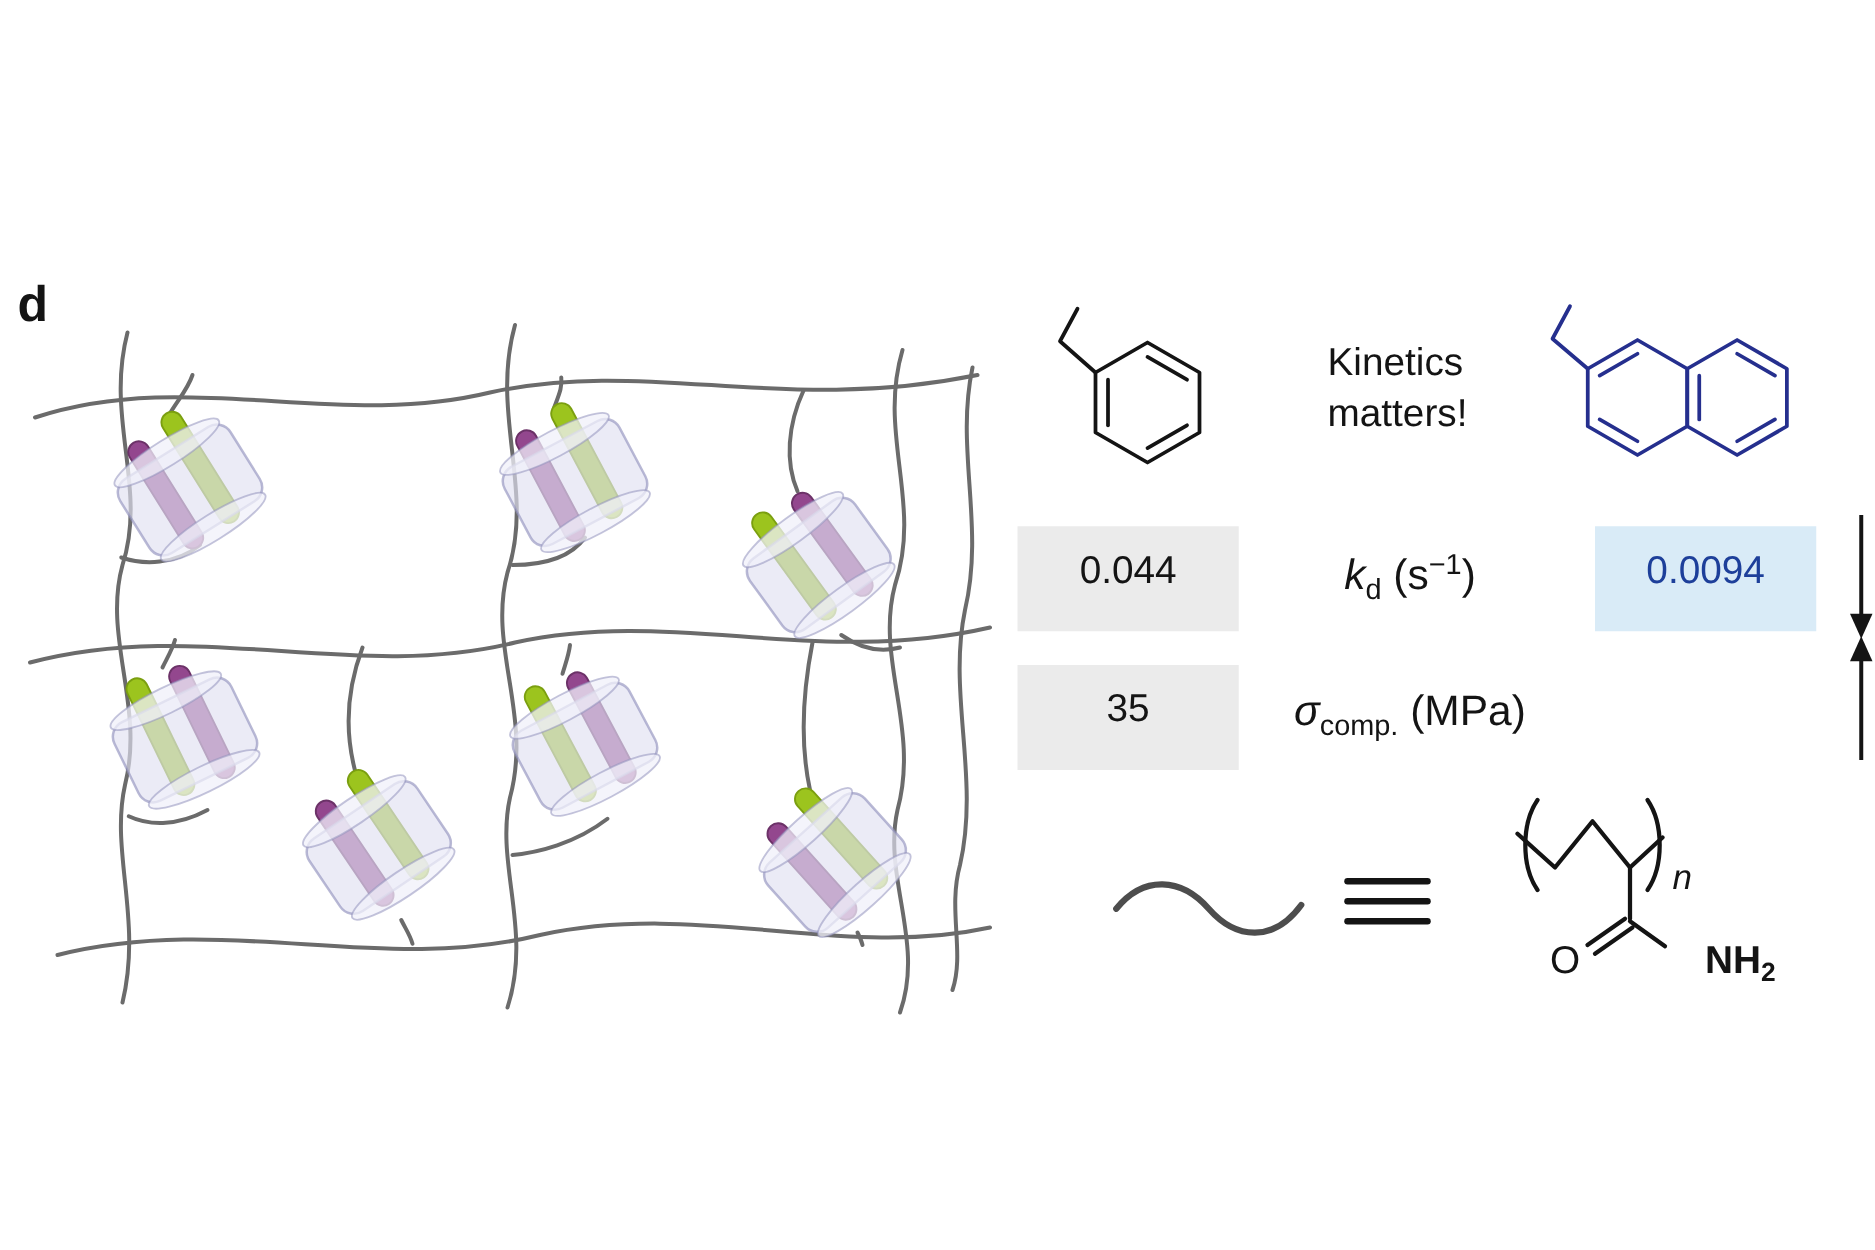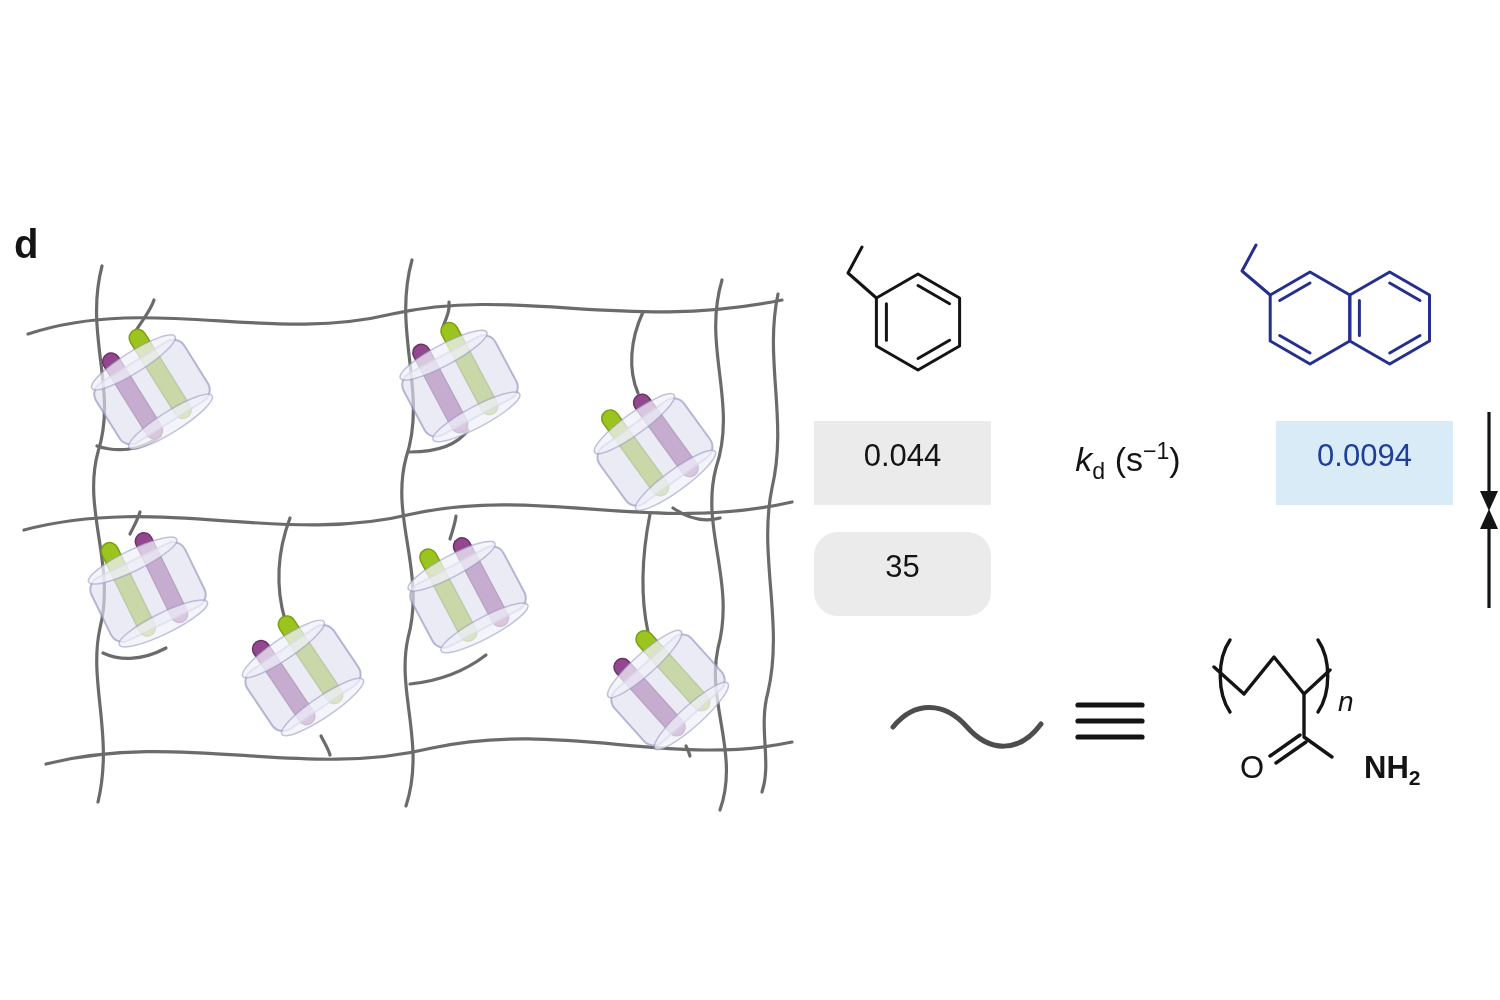--- a/index.html
+++ b/index.html
@@ -5,21 +5,21 @@
   html,body{margin:0;padding:0;background:#fff;}
   .canvas{position:relative;width:1500px;height:1000px;background:#ffffff;overflow:hidden;
           font-family:"Liberation Sans",sans-serif;color:#141414;}
   .art{position:absolute;left:0;top:0;}
   .panel-label{position:absolute;left:14px;top:222px;font-size:40px;font-weight:700;}
   .heading{position:absolute;left:1062px;top:270px;width:180px;font-size:31px;line-height:1.32;}
   .vbox{position:absolute;width:177px;height:84px;text-align:center;line-height:69px;font-size:31px;}
   .gray{background:#ebebeb;color:#141414;}
   .blue{background:#d9ebf7;color:#1d3f9a;}
   .colL{left:814px;} .colR{left:1276px;}
-  .r1{top:421px;} .r2{top:532px;border-radius:24px;}
+  .r1{top:421px;} .r2{top:532px;}
   .rowlabel{position:absolute;left:1030px;width:196px;text-align:center;font-size:34px;}
   .rowlabel sub{font-size:0.68em;} .rowlabel sup{font-size:0.68em;}
   .rl1{top:438px;} .rl2{top:550px;}
   .chemtext{position:absolute;font-size:31px;color:#141414;}
   .chemtext sub{font-size:0.68em;}
   .italic{font-style:italic;}
   
   .strand{fill:none;stroke:#6b6b6b;stroke-width:3.2;stroke-linecap:round;}
   .rod-p{fill:#93478e;stroke:#6c3268;stroke-width:1.5;}
   .rod-g{fill:#9cc41e;stroke:#7b9f10;stroke-width:1.5;}
@@ -130,26 +130,30 @@
       <path d="M1230,640 C1217,659 1217,693 1230,712"></path>
       <path d="M1318,640 C1331,659 1331,693 1318,712"></path>
       <path d="M1214,667 L1244,694 L1274,657 L1304,694 L1330,670"></path>
       <path d="M1304,694 L1304,735"></path>
       <path d="M1300,735 L1270,756"></path>
       <path d="M1306,742 L1276,763"></path>
       <path d="M1304,737 L1332,757"></path>
     </g>
   </svg>
 
+  <div class="heading">Kinetics matters!</div>
 
   <div class="vbox gray colL r1">0.044</div>
   <div class="vbox blue colR r1">0.0094</div>
   <div class="vbox gray colL r2">35</div>
 
   <div class="rowlabel rl1">
     <i>k</i><sub>d</sub><span> (s</span><sup>−1</sup><span>)</span>
+  </div>
+  <div class="rowlabel rl2">
+    <i>σ</i><sub>comp.</sub><span> (MPa)</span>
   </div>
 
   <span class="chemtext" style="left:1240px;top:750px;">O</span>
   <span class="chemtext" style="left:1364px;top:750px;font-weight:bold;"><span>NH</span><sub>2</sub></span>
   <span class="chemtext italic" style="left:1338px;top:686px;font-size:28px;">n</span>
 
 </div>
 
 </body></html>

